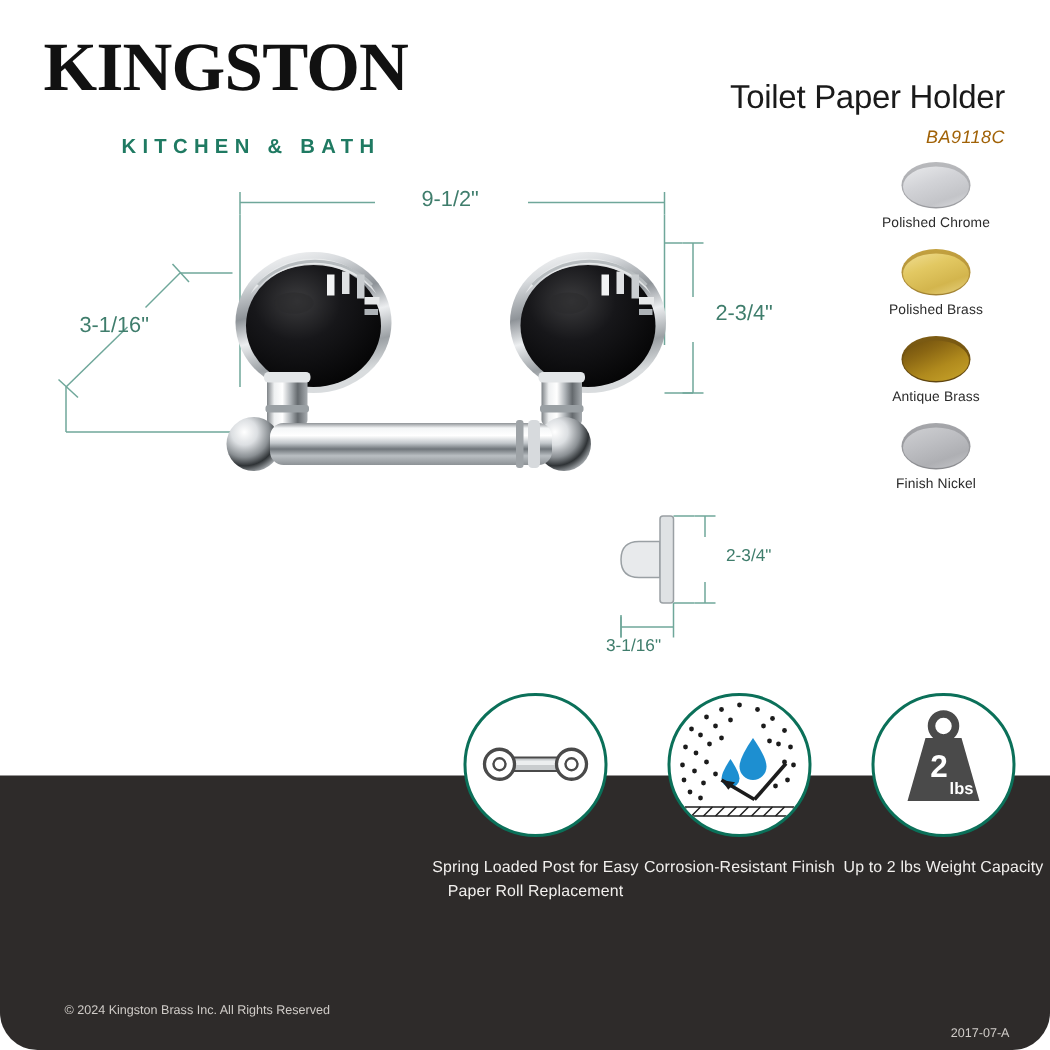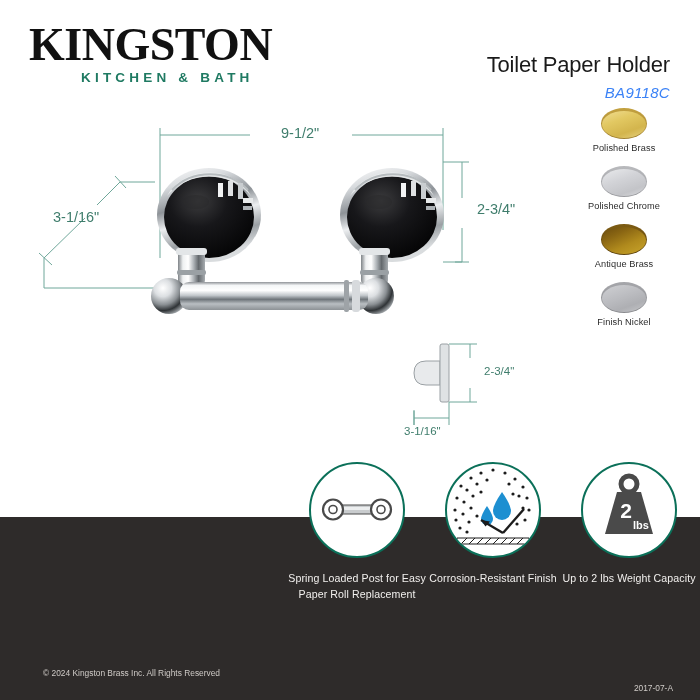--- a/index.html
+++ b/index.html
@@ -3,49 +3,49 @@
 <meta charset="utf-8">
 <style>
   html,body{margin:0;padding:0;}
   body{
     width:700px;height:700px;
     background:#ffffff;
     font-family:"Liberation Sans", sans-serif;
     overflow:hidden;
     position:relative;
   }
-  #page{position:relative;width:700px;height:700px;overflow:hidden;background:#fff;}
+  #page{position:relative;width:700px;height:700px;overflow:hidden;background:#fff;border-radius:25px;}
 
   
   .dark-band{
     position:absolute;left:0;top:517px;width:700px;height:183px;
     background:#2e2b2a;
   }
 
   
   .logo-wrap{position:absolute;left:29px;top:22px;width:330px;}
   .logo-word{
     font-family:"Liberation Serif", serif;
     font-weight:bold;font-size:46px;line-height:46px;
     color:#111111;letter-spacing:-0.5px;
   }
   .logo-sub{
-    margin-top:2px;margin-left:52px;
+    margin-top:22px;margin-left:52px;
     font-family:"Liberation Sans", sans-serif;
     font-size:13.5px;font-weight:bold;letter-spacing:4.2px;
     color:#1f7a62;
   }
 
   
   .title-block{position:absolute;right:30px;top:52px;text-align:right;}
   .prod-title{
     font-size:22px;font-weight:normal;color:#1a1a1a;letter-spacing:-0.2px;
   }
   .prod-sku{
-    margin-top:6px;font-size:15px;font-style:italic;color:#3b82f6;
+    margin-top:6px;font-size:12px;font-style:italic;color:#a16207;
     letter-spacing:.3px;
   }
 
   
   .swatches{position:absolute;right:18px;top:108px;width:116px;}
   .sw-item{text-align:center;margin-bottom:13px;}
   .sw-disc{
     width:46px;height:31px;margin:0 auto 4px auto;border-radius:50%;
     position:relative;
   }
@@ -110,26 +110,26 @@
     <div class="logo-sub">KITCHEN &amp; BATH</div>
   </div>
 
   <div class="title-block">
     <div class="prod-title">Toilet Paper Holder</div>
     <div class="prod-sku">BA9118C</div>
   </div>
 
   <div class="swatches">
     <div class="sw-item">
+      <div class="sw-disc f-chrome"></div>
+      <div class="sw-label">Polished Chrome</div>
+    </div>
+    <div class="sw-item">
       <div class="sw-disc f-pbrass"></div>
       <div class="sw-label">Polished Brass</div>
-    </div>
-    <div class="sw-item">
-      <div class="sw-disc f-chrome"></div>
-      <div class="sw-label">Polished Chrome</div>
     </div>
     <div class="sw-item">
       <div class="sw-disc f-abrass"></div>
       <div class="sw-label">Antique Brass</div>
     </div>
     <div class="sw-item">
       <div class="sw-disc f-bnickel"></div>
       <div class="sw-label">Finish Nickel</div>
     </div>
   </div>

